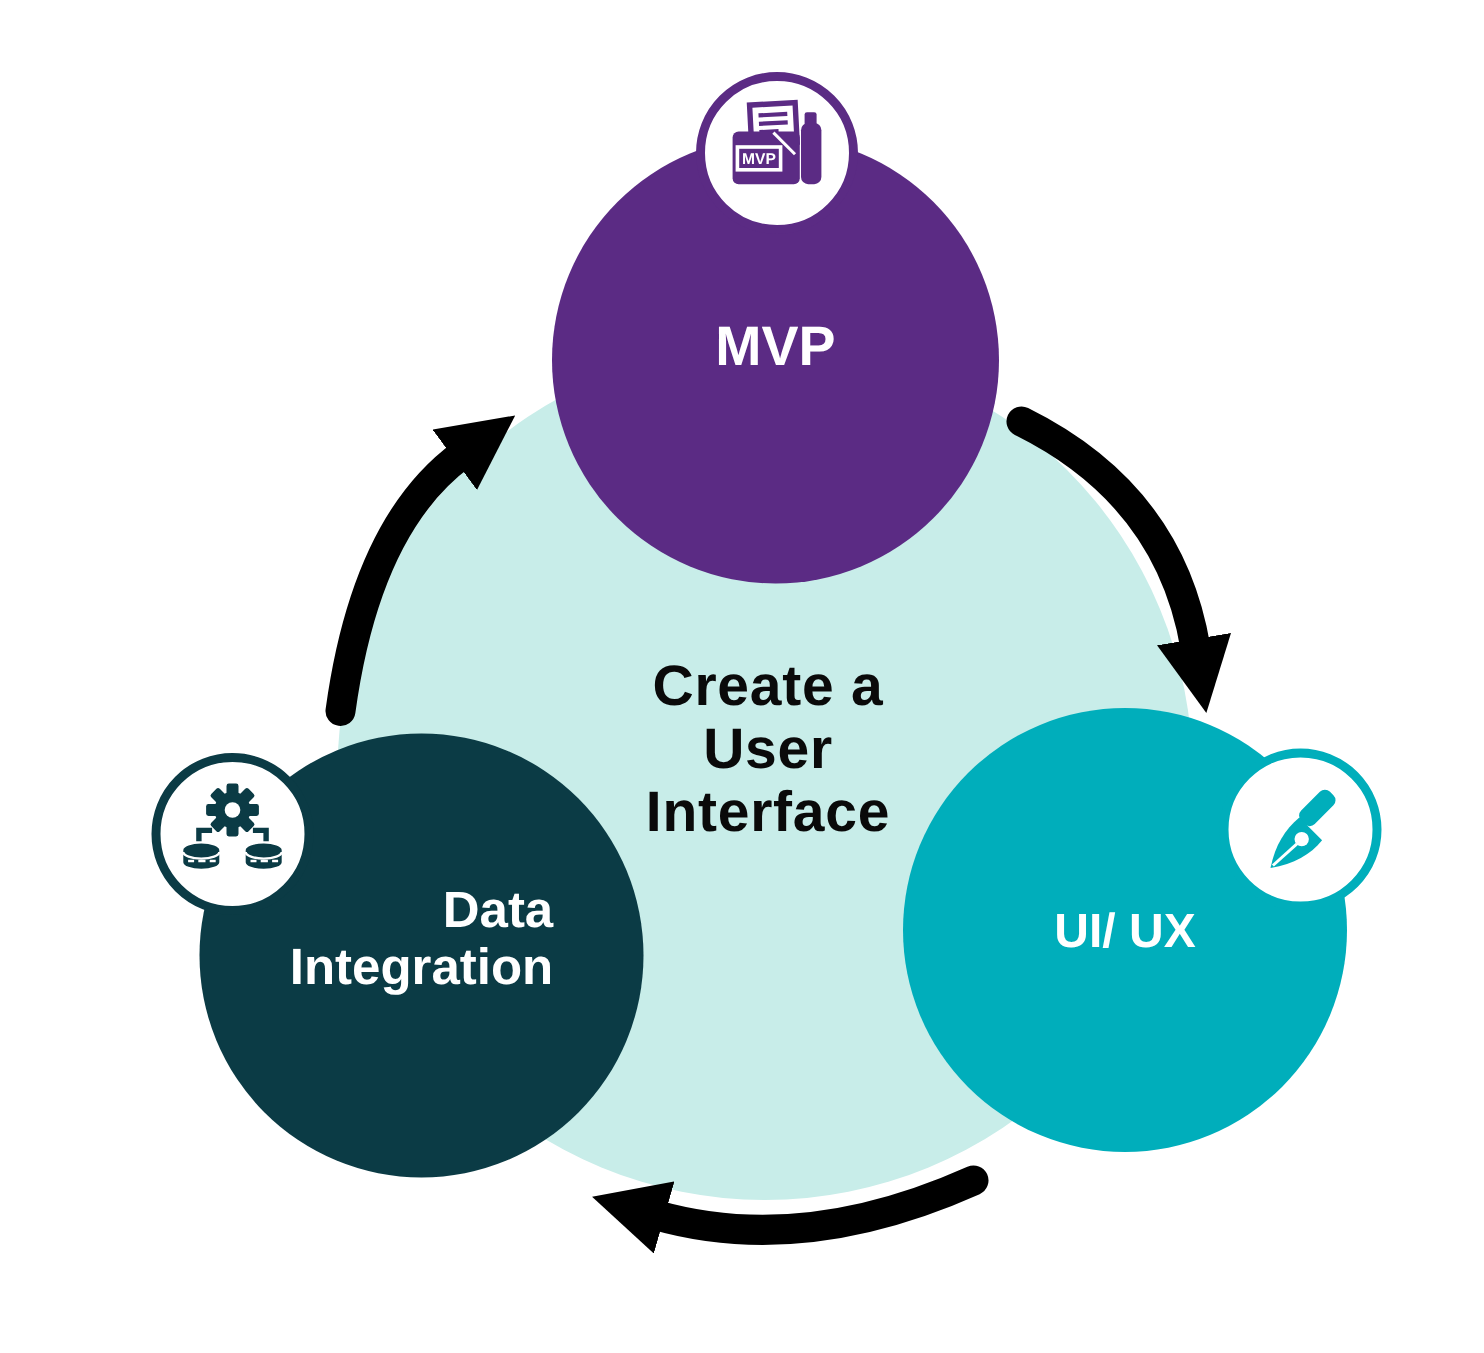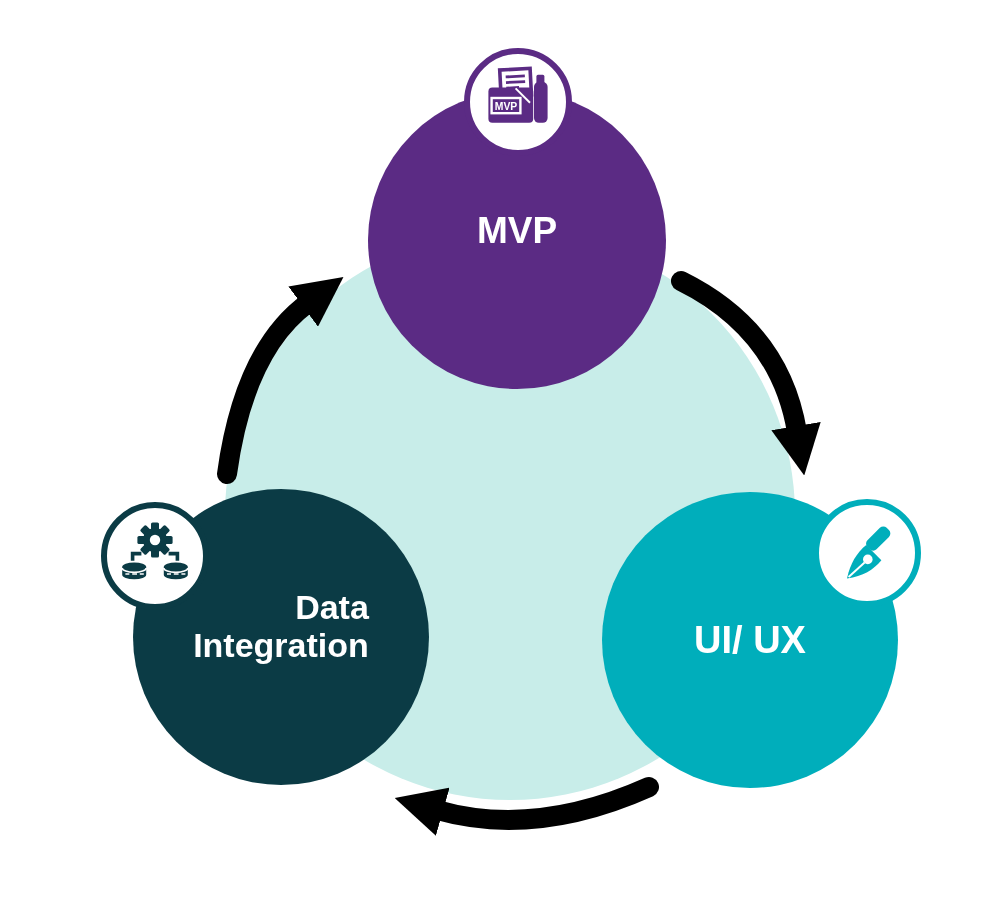--- a/index.html
+++ b/index.html
@@ -45,24 +45,24 @@
     left: 133px; top: 489px;
     width: 296px; height: 296px;
     background: #0B3B45;
     font-size: 34px;
     line-height: 1.12;
     padding-bottom: 22px;
     box-sizing: border-box;
     text-align: right;
   }
   .node-uiux {
-    left: 602px; top: 492px;
+    left: 602px; top: 472px;
     width: 296px; height: 296px;
     background: #00AEBB;
-    font-size: 38px;
+    font-size: 32px;
   }
   .arrows {
     position: absolute;
     left: 0; top: 0;
   }
   .center-text {
     position: absolute;
     left: 352px; top: 438px;
     width: 320px;
     text-align: center;
@@ -115,20 +115,23 @@
 
   <div class="circle node node-data">
     <span>Data
 Integration</span>
   </div>
 
   <div class="circle node node-uiux">
     <span>UI/ UX</span>
   </div>
 
+  <div class="center-text">Create a
+User
+Interface</div>
 
   <div class="badge badge-mvp">
     <svg width="80" height="80" viewBox="0 0 100 100">
       <g transform="rotate(-3 48 26)">
         <rect x="28" y="9" width="38" height="33" fill="#ffffff" stroke="#5B2B84" stroke-width="4.5"></rect>
         <path d="M35 18 h24 M35 25 h24 M35 32 h16" stroke="#5B2B84" stroke-width="3.5" fill="none"></path>
       </g>
       <rect x="73" y="16" width="10" height="14" rx="2" fill="#5B2B84"></rect>
       <rect x="70" y="25" width="17" height="51" rx="6" fill="#5B2B84"></rect>
       <rect x="13" y="32" width="56" height="44" rx="5" fill="#5B2B84"></rect>

